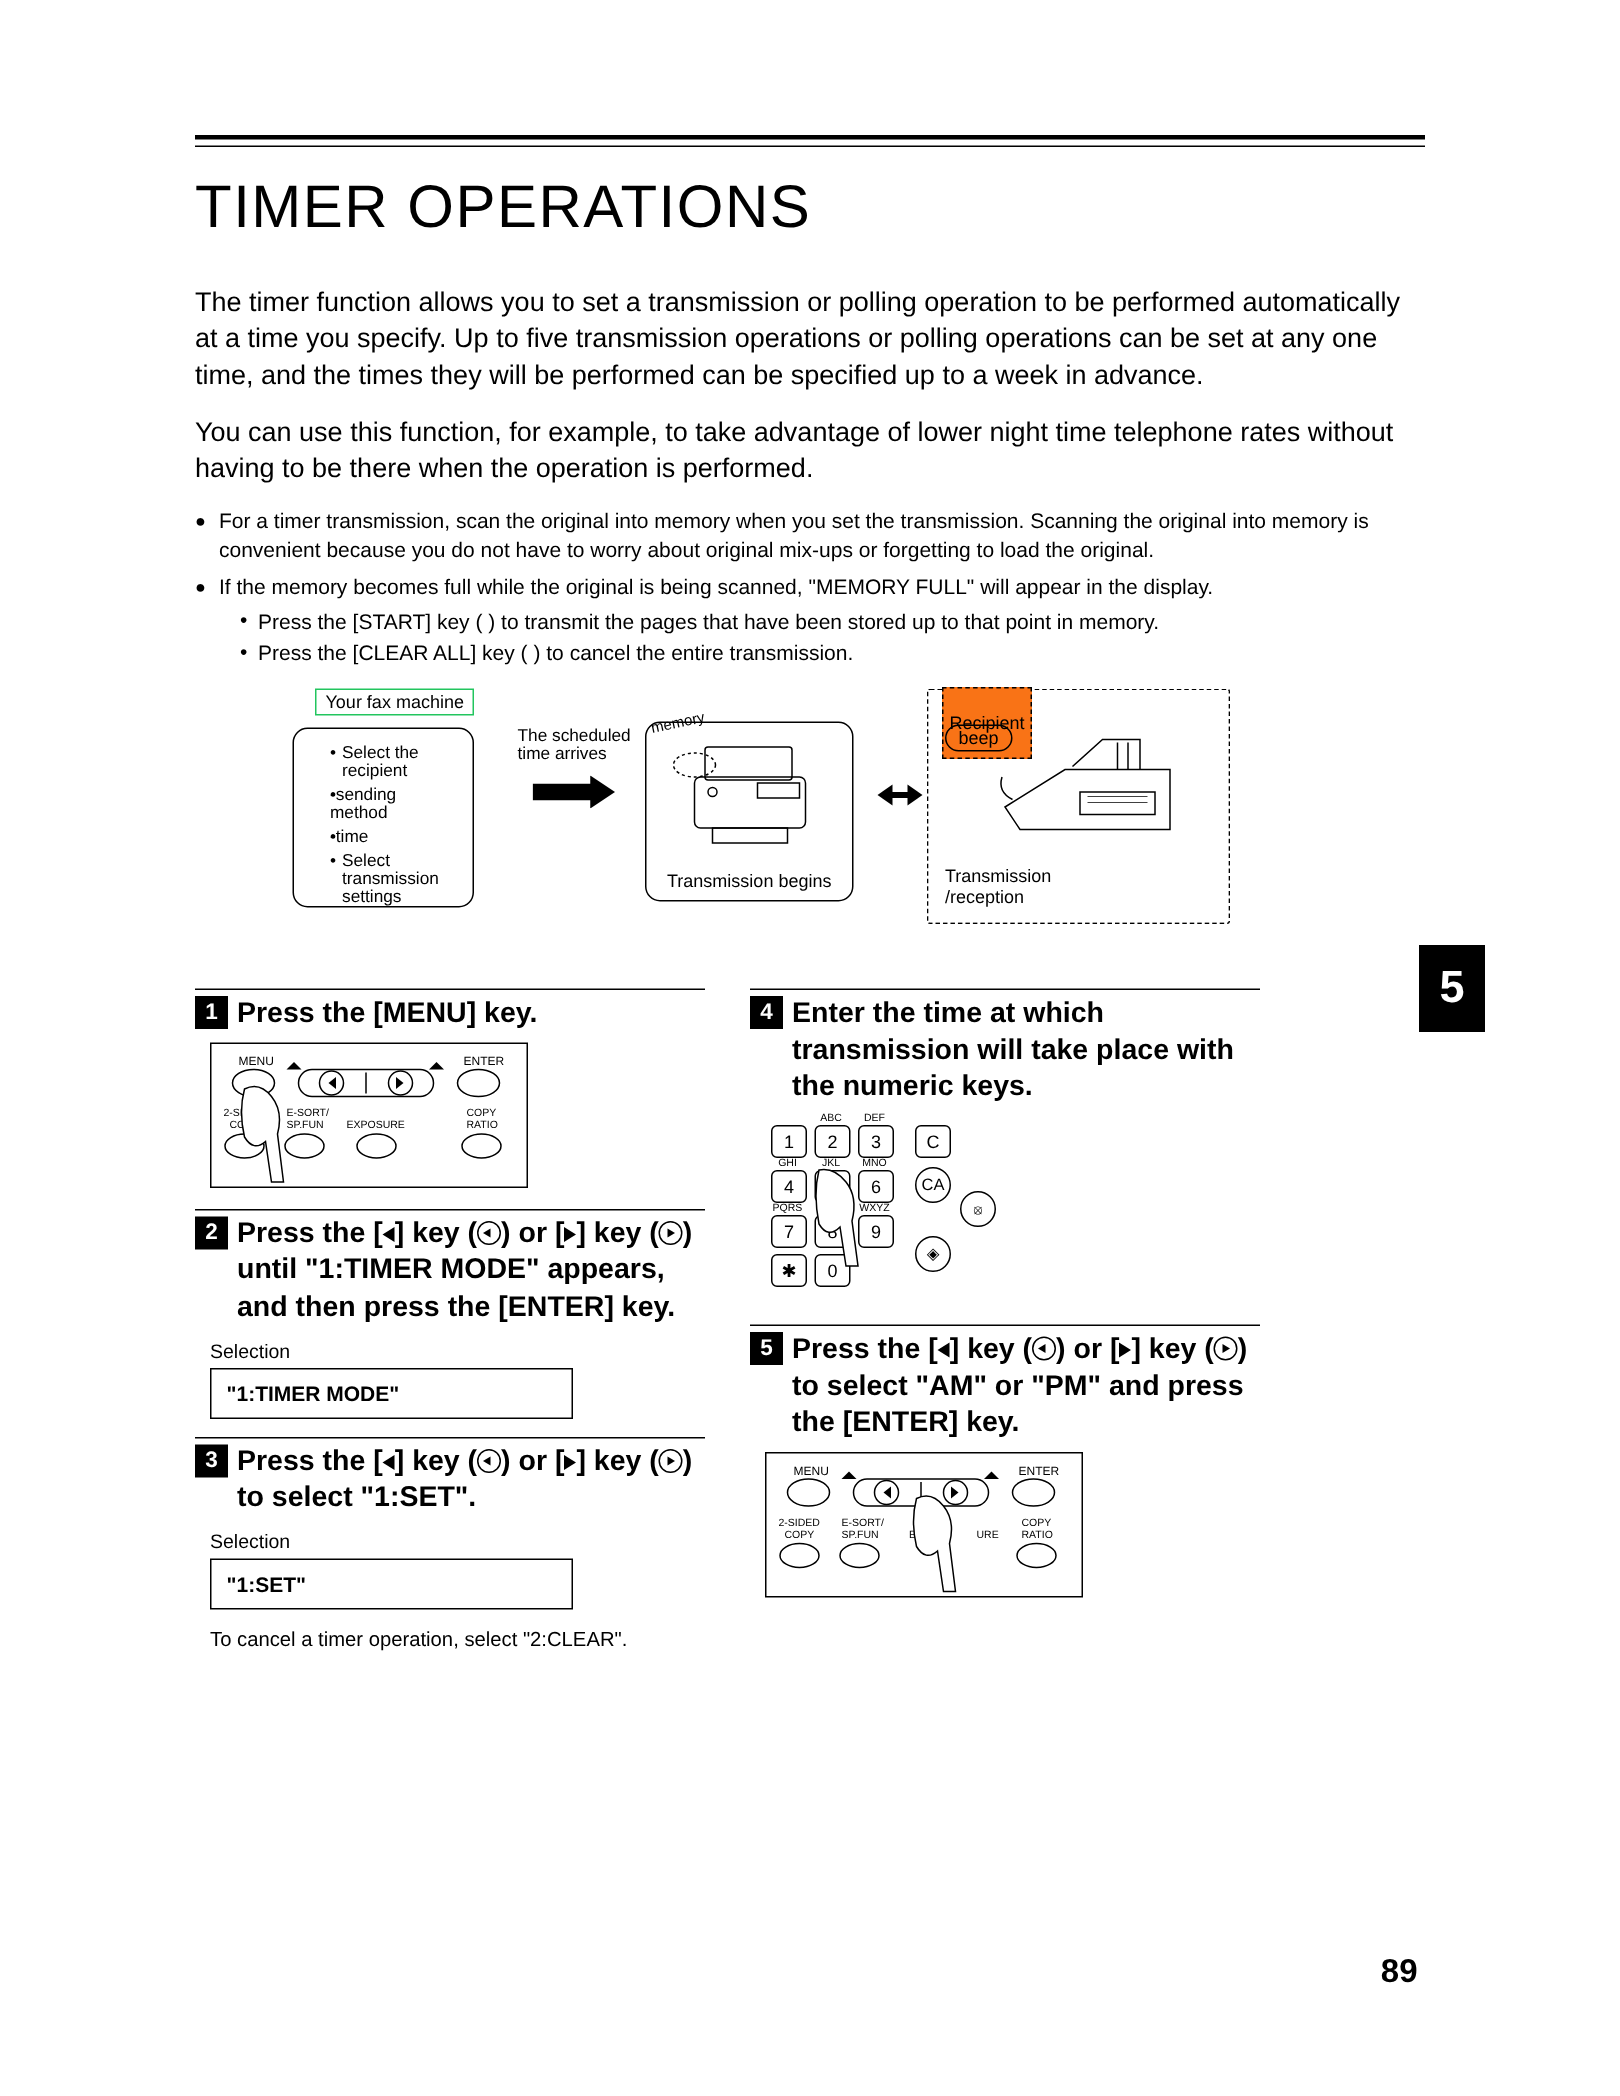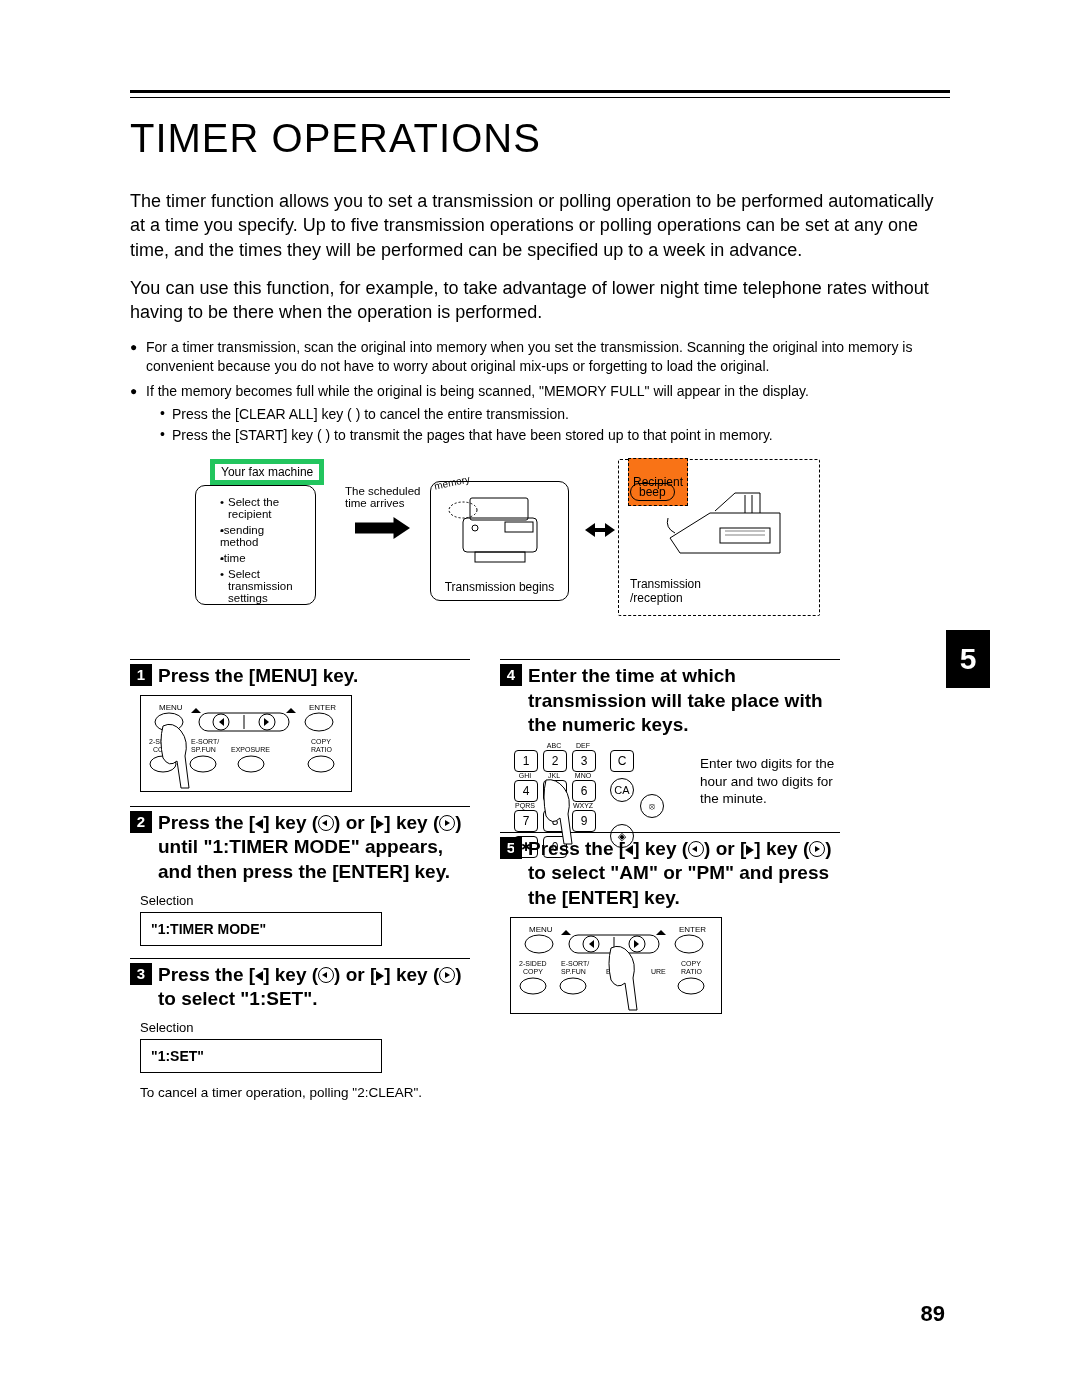--- a/index.html
+++ b/index.html
@@ -73,21 +73,21 @@
   }
 
   
   .diagram {
     margin: 6px 0 30px 0;
     position: relative;
     height: 170px;
   }
   .boxlabel {
     position: absolute;
-    border: 5px solid #22c55e;
+    border: 1px solid #22c55e;
     font-size: 12px;
     padding: 1px 6px;
     background: #fff;
   }
   .box1 {
     position: absolute;
     left: 65px; top: 26px;
     width: 121px; height: 120px;
     border: 1px solid #000;
     border-radius: 10px;
@@ -275,24 +275,24 @@
     <p>The timer function allows you to set a transmission or polling operation to be performed automatically at a time you specify. Up to five transmission operations or polling operations can be set at any one time, and the times they will be performed can be specified up to a week in advance.</p>
     <p>You can use this function, for example, to take advantage of lower night time telephone rates without having to be there when the operation is performed.</p>
   </div>
 
   <ul class="bullets">
     <li>For a timer transmission, scan the original into memory when you set the transmission. Scanning the original into memory is convenient because you do not have to worry about original mix-ups or forgetting to load the original.</li>
     <li>
       <span>If the memory becomes full while the original is being scanned, "MEMORY FULL" will appear in the display.</span>
       <ul class="subbullets">
         <li>
-          <span>Press the [CLEAR ALL] key (       ) to cancel the entire transmission.</span>
+          <span>Press the [START] key (       ) to transmit the pages that have been stored up to that point in memory.</span>
         </li>
         <li>
-          <span>Press the [START] key (       ) to transmit the pages that have been stored up to that point in memory.</span>
+          <span>Press the [CLEAR ALL] key (       ) to cancel the entire transmission.</span>
         </li>
       </ul>
     </li>
   </ul>
 
   <div class="diagram">
     <div class="boxlabel" style="left:80px; top:0;">Your fax machine</div>
     <div class="box1">
       <ul>
         <li><span>Select the recipient</span></li>
@@ -388,21 +388,21 @@
 
       <div class="step">
         <div class="stephead">
           <div class="stepnum">3</div>
           <div class="steptitle">
             <span>Press the [</span><span class="tri left"></span><span>] key (</span><span class="keyicon left"></span><span>) or [</span><span class="tri right"></span><span>] key (</span><span class="keyicon right"></span><span>) to select "1:SET".</span>
           </div>
         </div>
         <div class="sel-label">Selection</div>
         <div class="dispbox">"1:SET"</div>
-        <div class="note">To cancel a timer operation, polling "2:CLEAR".</div>
+        <div class="note">To cancel a timer operation, select "2:CLEAR".</div>
       </div>
     </div>
 
     <div class="col">
       <div class="step">
         <div class="stephead">
           <div class="stepnum">4</div>
           <div class="steptitle">Enter the time at which transmission will take place with the numeric keys.</div>
         </div>
         <div class="keypad">
@@ -426,21 +426,20 @@
           <div class="kbox" style="left:33px; top:92px;">0</div>
           <div class="kbox" style="left:100px; top:6px;">C</div>
           <div class="round" style="left:100px; top:34px;">CA</div>
           <div class="round" style="left:130px; top:50px; font-size:9px;">⦻</div>
           <div class="round" style="left:100px; top:80px;">◈</div>
 
           <svg style="position:absolute; left:24px; top:32px;" width="40" height="70" viewBox="0 0 40 70">
             <path d="M12 4 Q8 20 12 40 Q18 50 26 42 L30 68 L38 68 L34 38 Q38 22 30 12 Q22 2 12 4 Z" fill="#fff" stroke="#000"></path>
           </svg>
         </div>
-        <div class="step4note">Enter two digits for the hour and two digits for the minute.</div>
       </div>
 
       <div class="step" style="margin-top:24px;">
         <div class="stephead">
           <div class="stepnum">5</div>
           <div class="steptitle">
             <span>Press the [</span><span class="tri left"></span><span>] key (</span><span class="keyicon left"></span><span>) or [</span><span class="tri right"></span><span>] key (</span><span class="keyicon right"></span><span>) to select "AM" or "PM" and press the [ENTER] key.</span>
           </div>
         </div>
         <div class="panelbox2">

